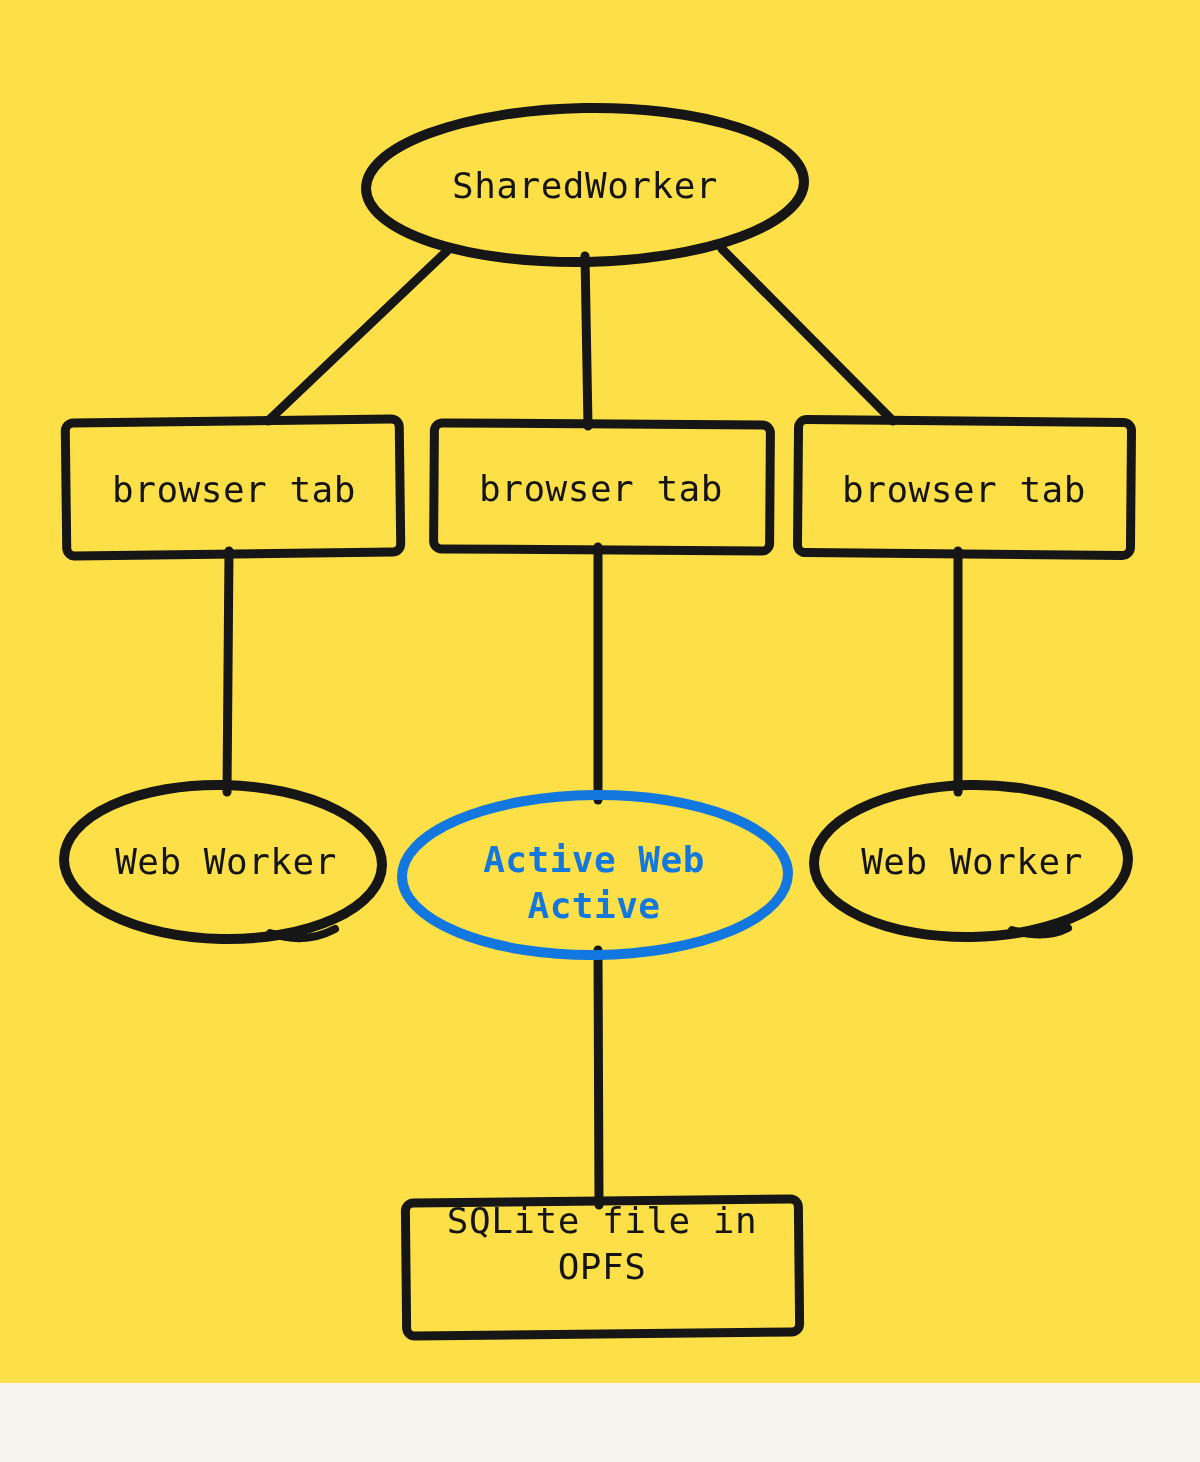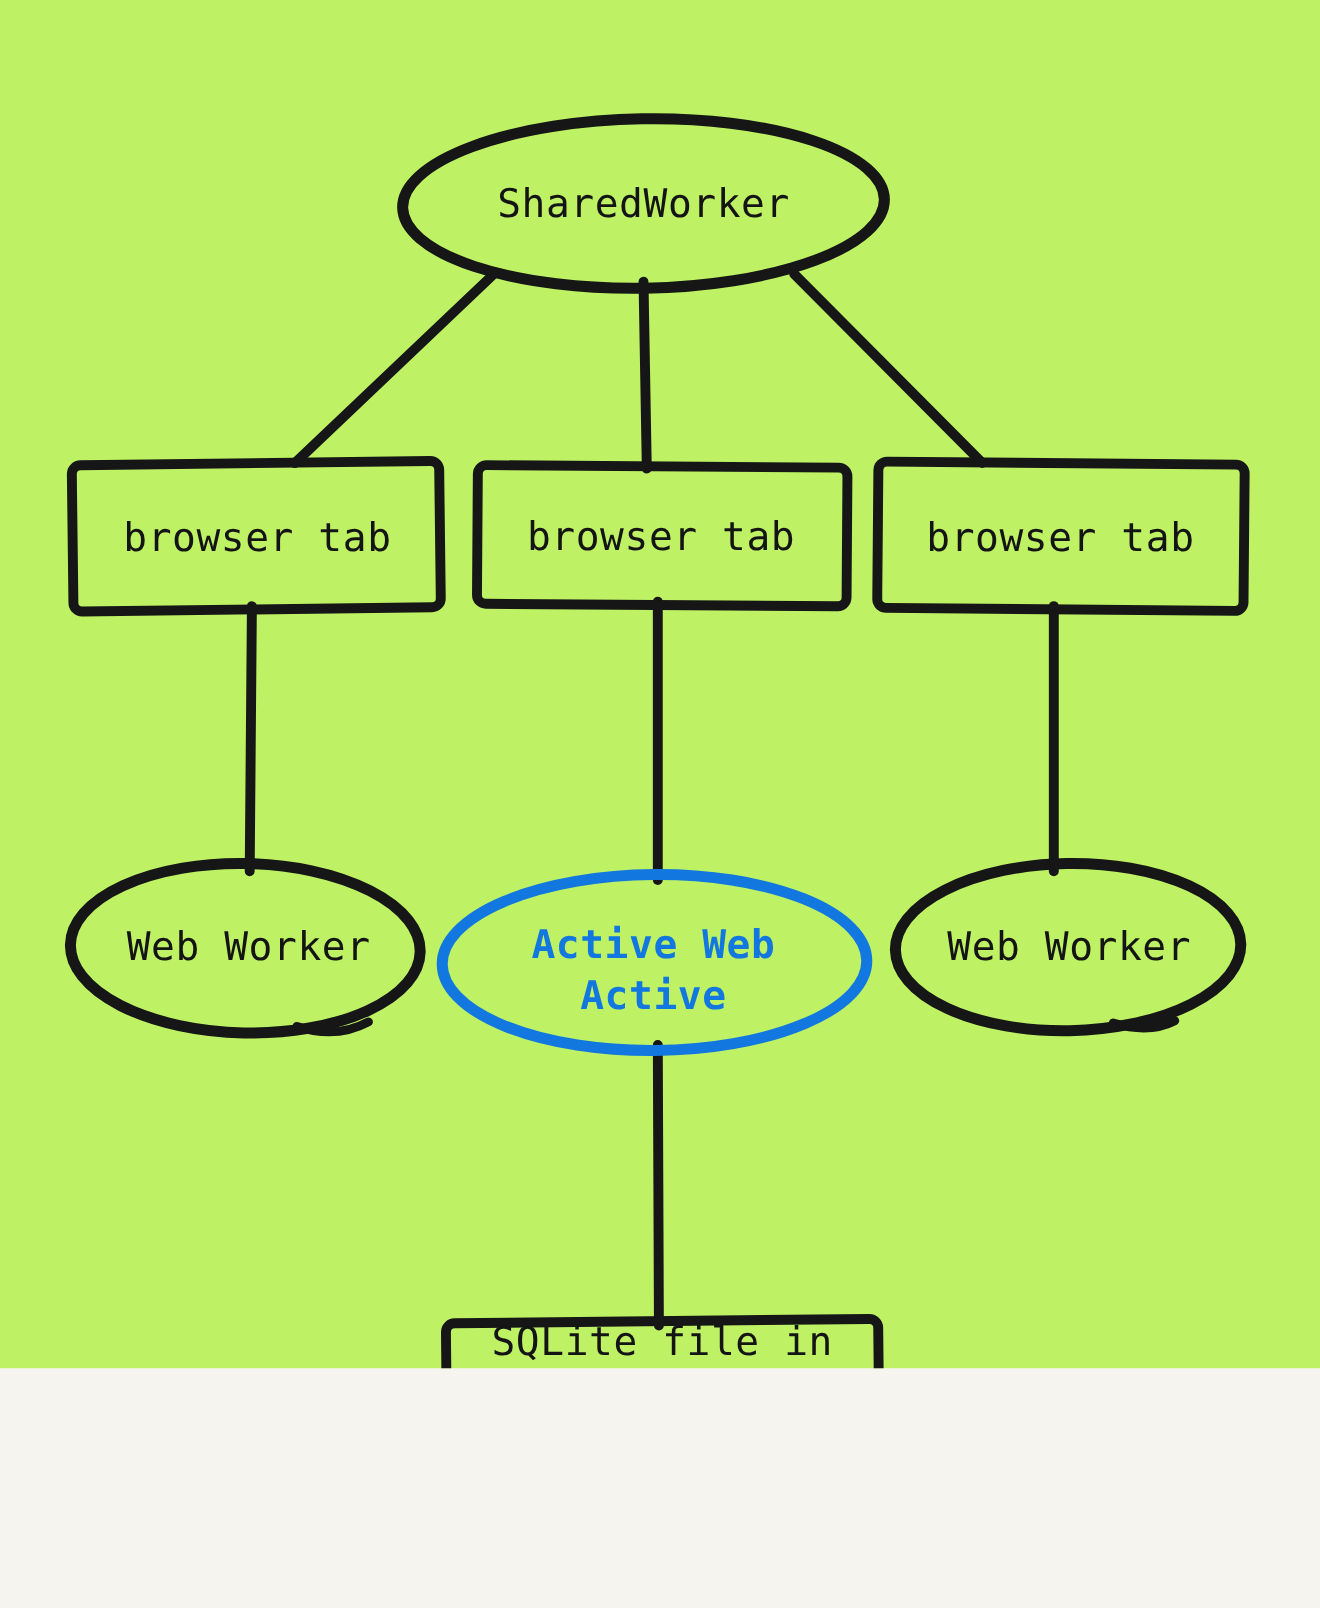--- a/index.html
+++ b/index.html
@@ -3,22 +3,22 @@
 <meta charset="utf-8">
 <style>
   html, body {
     margin: 0;
     padding: 0;
     background: #f6f4ef;
   }
   #canvas {
     position: relative;
     width: 1200px;
-    height: 1244px;
-    background: #bef264;
+    height: 1383px;
+    background: #fde047;
     overflow: hidden;
     font-family: "DejaVu Sans Mono", "Liberation Mono", monospace;
   }
   #diagram-svg {
     position: absolute;
     inset: 0;
   }
   .label {
     position: absolute;
     transform: translate(-50%, -50%);

